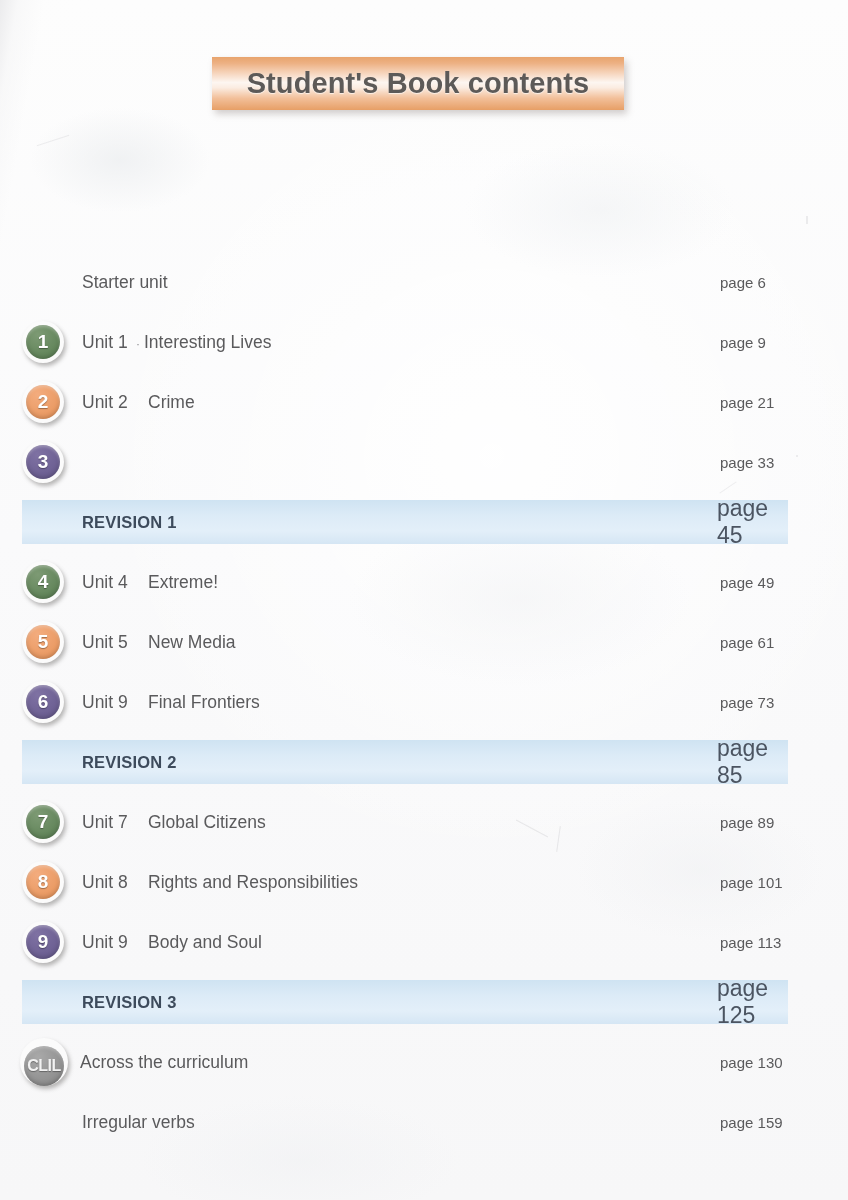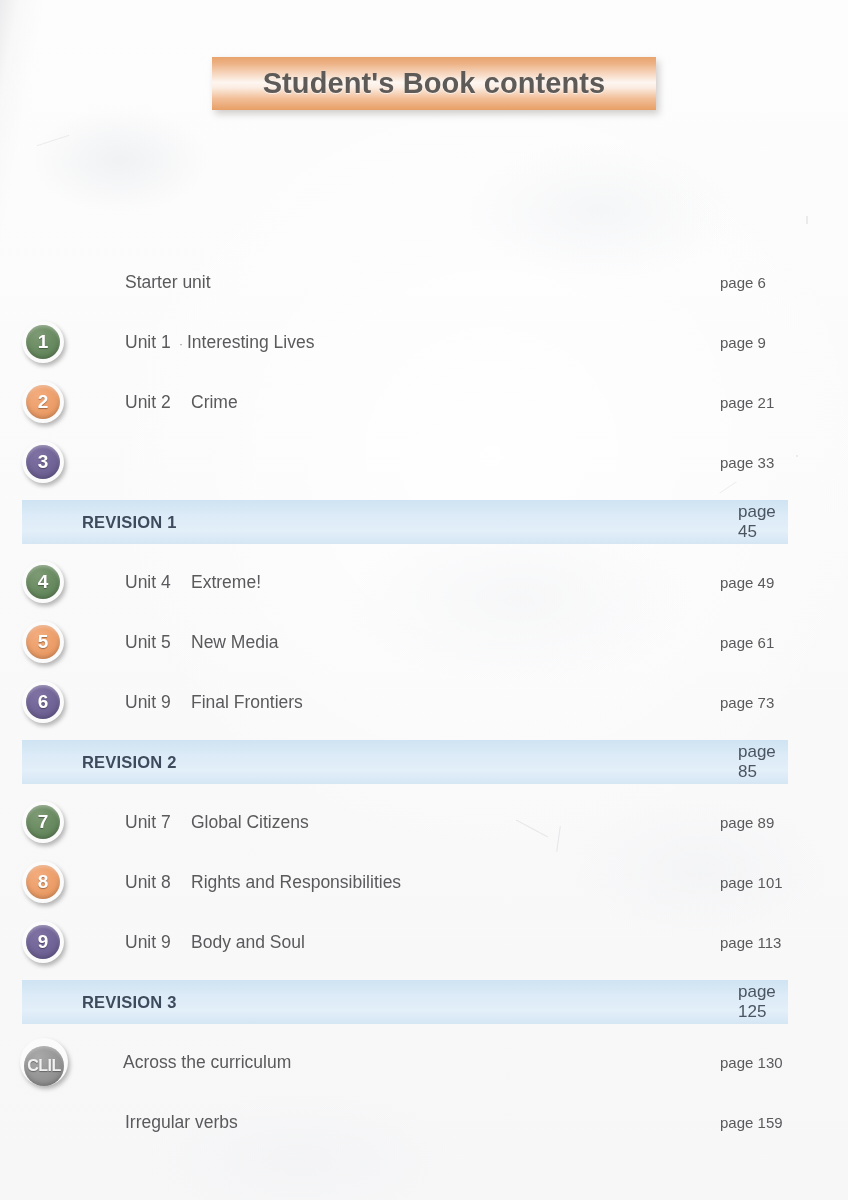--- a/index.html
+++ b/index.html
@@ -37,21 +37,21 @@
       radial-gradient(ellipse 220px 110px at 520px 600px, rgba(240,241,243,0.5), rgba(255,255,255,0) 78%),
       radial-gradient(ellipse 160px 90px at 700px 870px, rgba(239,240,242,0.5), rgba(255,255,255,0) 78%),
       radial-gradient(ellipse 200px 80px at 300px 1160px, rgba(240,241,243,0.55), rgba(255,255,255,0) 80%);
   }
 
   
   #banner-wrap {
     position: absolute;
     left: 212px;
     top: 57px;
-    width: 444px;
+    width: 412px;
     height: 53px;
   }
   #banner {
     position: absolute;
     inset: 0;
     background:
       linear-gradient(180deg,
         #e8a46d 0%,
         #edb184 12%,
         #f6d4bb 30%,
@@ -90,21 +90,20 @@
   .row-label {
     position: absolute;
     left: 82px;
     top: 50%;
     transform: translateY(-50%);
     font-size: 17.5px;
     color: #5a5a5c;
     white-space: nowrap;
     display: flex;
     align-items: baseline;
-    margin-left: 43px;
   }
   .unit-tag {
     display: inline-block;
     min-width: 66px;
   }
   .unit-dot {
     display: inline-block;
     font-size: 12px;
     color: #8d8d90;
     margin-left: -12px;
@@ -177,24 +176,24 @@
     left: 60px;
     top: 50%;
     transform: translateY(-50%);
     font-size: 16.5px;
     font-weight: bold;
     color: #3d4b5c;
     letter-spacing: 0.2px;
   }
   .revision .rev-page {
     position: absolute;
-    left: 716px;
-    top: 50%;
-    transform: translateY(-50%);
-    font-size: 17px;
+    left: 695px;
+    top: 50%;
+    transform: translateY(-50%);
+    font-size: 23px;
     color: #4b5461;
   }
 
   .spacer-sm { height: 8px; }
 
   
   .mark {
     position: absolute;
     pointer-events: none;
     background: rgba(170,170,175,0.5);

